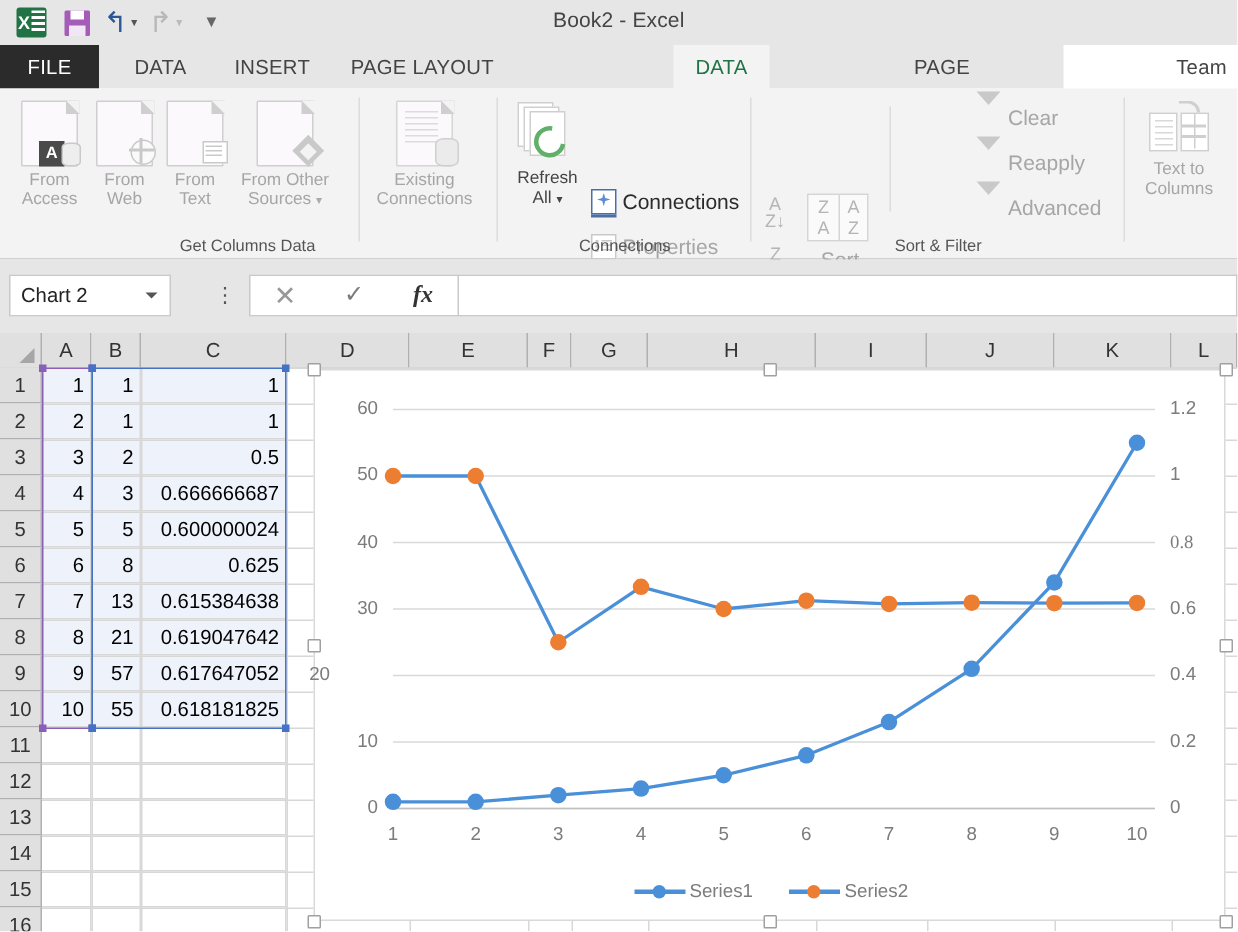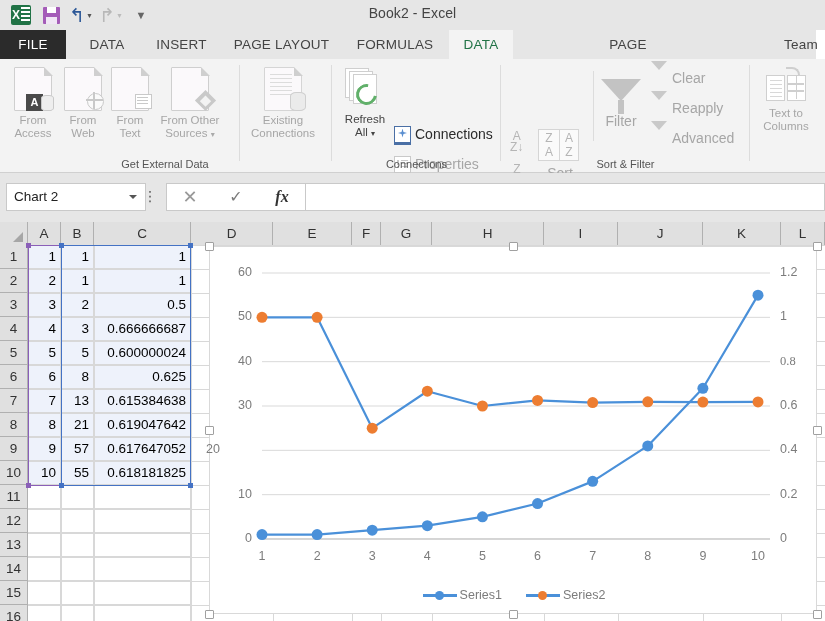--- a/index.html
+++ b/index.html
@@ -41,21 +41,21 @@
   .tiny-caret.dim { color:#bbb; }
   .qat-more { font-size:11px; color:#666; }
 
   .win-title {
     position:absolute; left:0; top:5px; width:825px; text-align:center;
     font-size:14px; color:#444; letter-spacing:0.1px;
   }
 
   
   .ribbon-tabs {
-    position:absolute; left:0; top:30px; width:816px; height:29px;
+    position:absolute; left:0; top:30px; width:709px; height:29px;
     background:#e6e6e6;
   }
   .tab {
     position:absolute; top:0; height:29px; line-height:29px;
     font-size:13.5px; color:#444; text-align:center; cursor:default;
     letter-spacing:0.2px;
   }
   .tab.file { background:#2b2b2b; color:#fff; left:0; width:66px; }
   .tab.active { background:#f3f3f3; color:#217346; }
 
@@ -211,21 +211,21 @@
   .ico-t2c .arr {
     position:absolute; left:22px; top:0; width:14px; height:11px;
     border:2.5px solid #cfcfcf; border-bottom:none; border-left:none; border-radius:0 8px 0 0;
   }
 
   
   .fbar {
     position:absolute; left:0; top:173px; width:825px; height:49px; background:#e6e6e6;
   }
   .namebox {
-    position:absolute; left:6px; top:10px; width:140px; height:28px;
+    position:absolute; left:6px; top:10px; width:108px; height:28px;
     background:#fff; border:1px solid #c9c9c9;
     font-size:13.5px; color:#222; line-height:26px; padding-left:7px;
   }
   .namebox-caret {
     position:absolute; right:8px; top:11px; width:0;height:0;
     border-left:4px solid transparent; border-right:4px solid transparent; border-top:4.5px solid #555;
   }
   .fb-dots { position:absolute; left:143px; top:15px; color:#555; font-size:14px; letter-spacing:1px; }
   .fb-btns { position:absolute; left:166px; top:10px; width:140px; height:28px; background:#fff; border:1px solid #c9c9c9; }
   .fb-btn { position:absolute; top:0; width:46px; height:26px; text-align:center; line-height:26px; }
@@ -325,21 +325,20 @@
       </div>
     </div>
     <div class="win-title">Book2 - Excel</div>
   </div>
 
   <div class="ribbon-tabs" id="tabbar">
       <div class="tab file" style="left: 0px; width: 66px;">FILE</div>
       <div class="tab" style="left: 66px; width: 82px;">DATA</div>
       <div class="tab" style="left: 148px; width: 67px;">INSERT</div>
       <div class="tab" style="left: 215px; width: 133px;">PAGE LAYOUT</div>
-      <div class="tab" style="left: 348px; width: 94px;">FORMULAS</div>
       <div class="tab active" style="left: 449px; width: 64px;">DATA</div>
       <div class="tab" style="left: 598px; width: 60px;">PAGE</div>
       <div class="tab" style="left: 777px; width: 48px;">Team</div>
     </div>
 
   <div class="ribbon">
 
     <div class="bigbtn" style="left:2px; top:8px;">
       <div class="ico-doc">
         <div class="ico-badge" style="right:-3px;bottom:-1px;display:flex;align-items:flex-end;">
@@ -390,21 +389,21 @@
       <div class="ico-doc" style="border-color:#d5d5d5;">
         <div class="doclines"></div>
         <div class="ico-badge" style="right:-5px;bottom:-1px;">
             <div class="badge-cyl"></div>
           </div>
       </div>
       <span class="lbl">Existing</span>
       <span class="lbl">Connections</span>
     </div>
 
-    <div class="grp-label" style="left:0; width:330px;">Get External Data</div>
+    <div class="grp-label" style="left:0; width:330px;">Get Columns Data</div>
 
     <div class="grp-sep" style="left:331px;"></div>
 
     <div class="bigbtn enabled" style="left:334px; top:8px;">
       <div class="ico-refresh">
         <div class="pg pg1"></div>
           <div class="pg pg2"></div>
           <div class="pg pg3"></div>
         <div class="circ"></div>
       </div>
@@ -442,27 +441,20 @@
       <div class="half" style="left:0;">Z<br>A</div>
       <div class="divider"></div>
       <div class="half" style="left:20px;">A<br>Z</div>
     </div>
     <div class="bigbtn" style="left:535px; top:108px; width:50px;">
       <span class="lbl" style="font-size:14px;">Sort</span>
     </div>
 
     <div class="grp-sep" style="left:593px; height:70px; top:12px;"></div>
 
-    <div class="bigbtn" style="left:597px; top:12px; width:48px;">
-      <div style="position:relative;width:48px;height:44px;">
-        <div class="ico-funnel-big" style="left:4px; top:8px;"></div>
-        <div class="ico-funnel-stem" style="left:21px; top:29px;"></div>
-      </div>
-      <span class="lbl" style="font-size:14px;">Filter</span>
-    </div>
 
     <div class="smallbtn" style="left:651px; top:8px;">
       <span class="sico"><span class="ico-funnel-sm"></span></span>
       <span style="font-size:14px;">Clear</span>
     </div>
     <div class="smallbtn" style="left:651px; top:38px;">
       <span class="sico"><span class="ico-funnel-sm"></span></span>
       <span style="font-size:14px;">Reapply</span>
     </div>
     <div class="smallbtn" style="left:651px; top:68px;">

